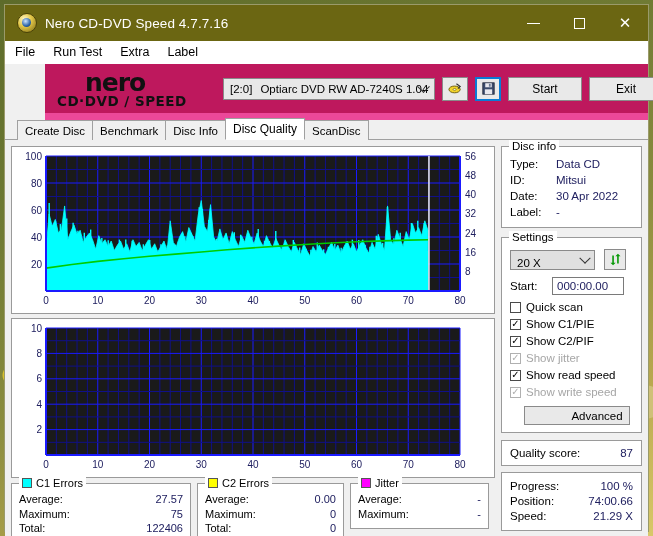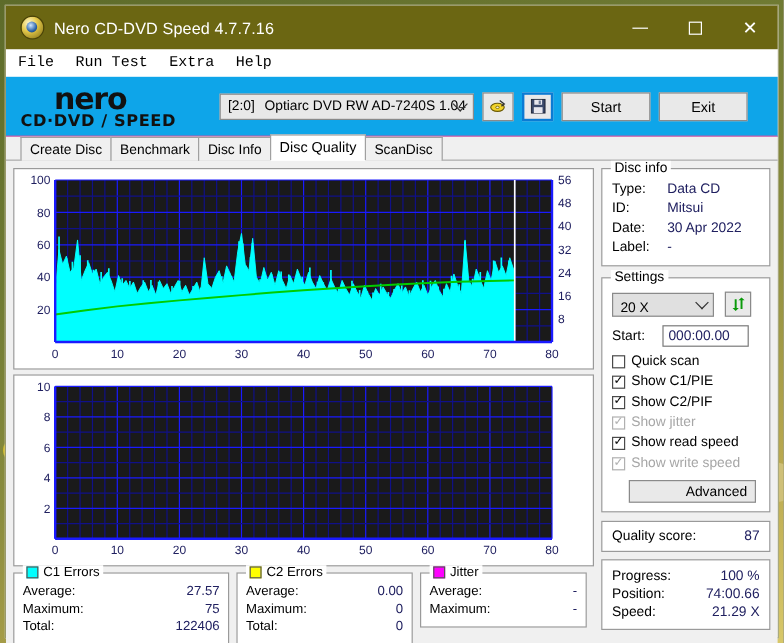--- a/index.html
+++ b/index.html
@@ -48,25 +48,25 @@
   #wbtns div{width:46px;height:36px;display:flex;align-items:center;justify-content:center;
     color:#fff;font-size:14px;}
   .glyph-min{width:13px;height:1px;background:#fff;display:block;}
   .glyph-max{width:11px;height:11px;border:1px solid #fff;display:block;box-sizing:border-box;}
   .glyph-close{font-size:15px;line-height:1;font-family:"DejaVu Sans",sans-serif;}
   
   #menubar{
     height:22px;background:#ffffff;border-bottom:1px solid #ffffff;
     display:flex;align-items:center;padding-left:10px;flex:0 0 auto;
   }
-  #menubar span{font-size:12.5px;color:#000;margin-right:18px;cursor:default;font-family:Liberation Mono, monospace;}
+  #menubar span{font-size:12.5px;color:#000;margin-right:18px;cursor:default;}
   
   #toolbar{
-    background:#0ea5e9;flex:0 0 auto;height:49px;display:flex;align-items:center;
-    padding-left:10px;border-bottom:1px solid #ec4899;
+    background:#be185d;flex:0 0 auto;height:49px;display:flex;align-items:center;
+    padding-left:10px;border-bottom:7px solid #ec4899;margin-left:40px;
   }
   #logo{width:158px;height:44px;position:relative;flex:0 0 auto;margin-right:10px;}
   #logo .l1{
     position:absolute;left:30px;top:1px;font-size:25px;font-weight:bold;color:#111;
     font-family:"DejaVu Sans",sans-serif;letter-spacing:-1px;font-style:normal;
   }
   #logo .l2{
     position:absolute;left:2px;top:26px;font-size:13.5px;font-weight:bold;color:#111;
     font-family:"DejaVu Sans",sans-serif;letter-spacing:.5px;
   }
@@ -164,21 +164,21 @@
       <div>
           <span class="glyph-close">✕</span>
         </div>
     </div>
   </div>
 
   <div id="menubar">
     <span>File</span>
     <span>Run Test</span>
     <span>Extra</span>
-    <span>Help</span>
+    <span>Label</span>
   </div>
 
   <div id="toolbar">
     <div id="logo">
       <div class="l1">nero</div>
       <div class="l2">CD·DVD ∕ SPEED</div>
     </div>
     <div id="drivesel">
       <span class="idx">[2:0]</span>
       <span class="nm">Optiarc DVD RW AD-7240S 1.04</span>

